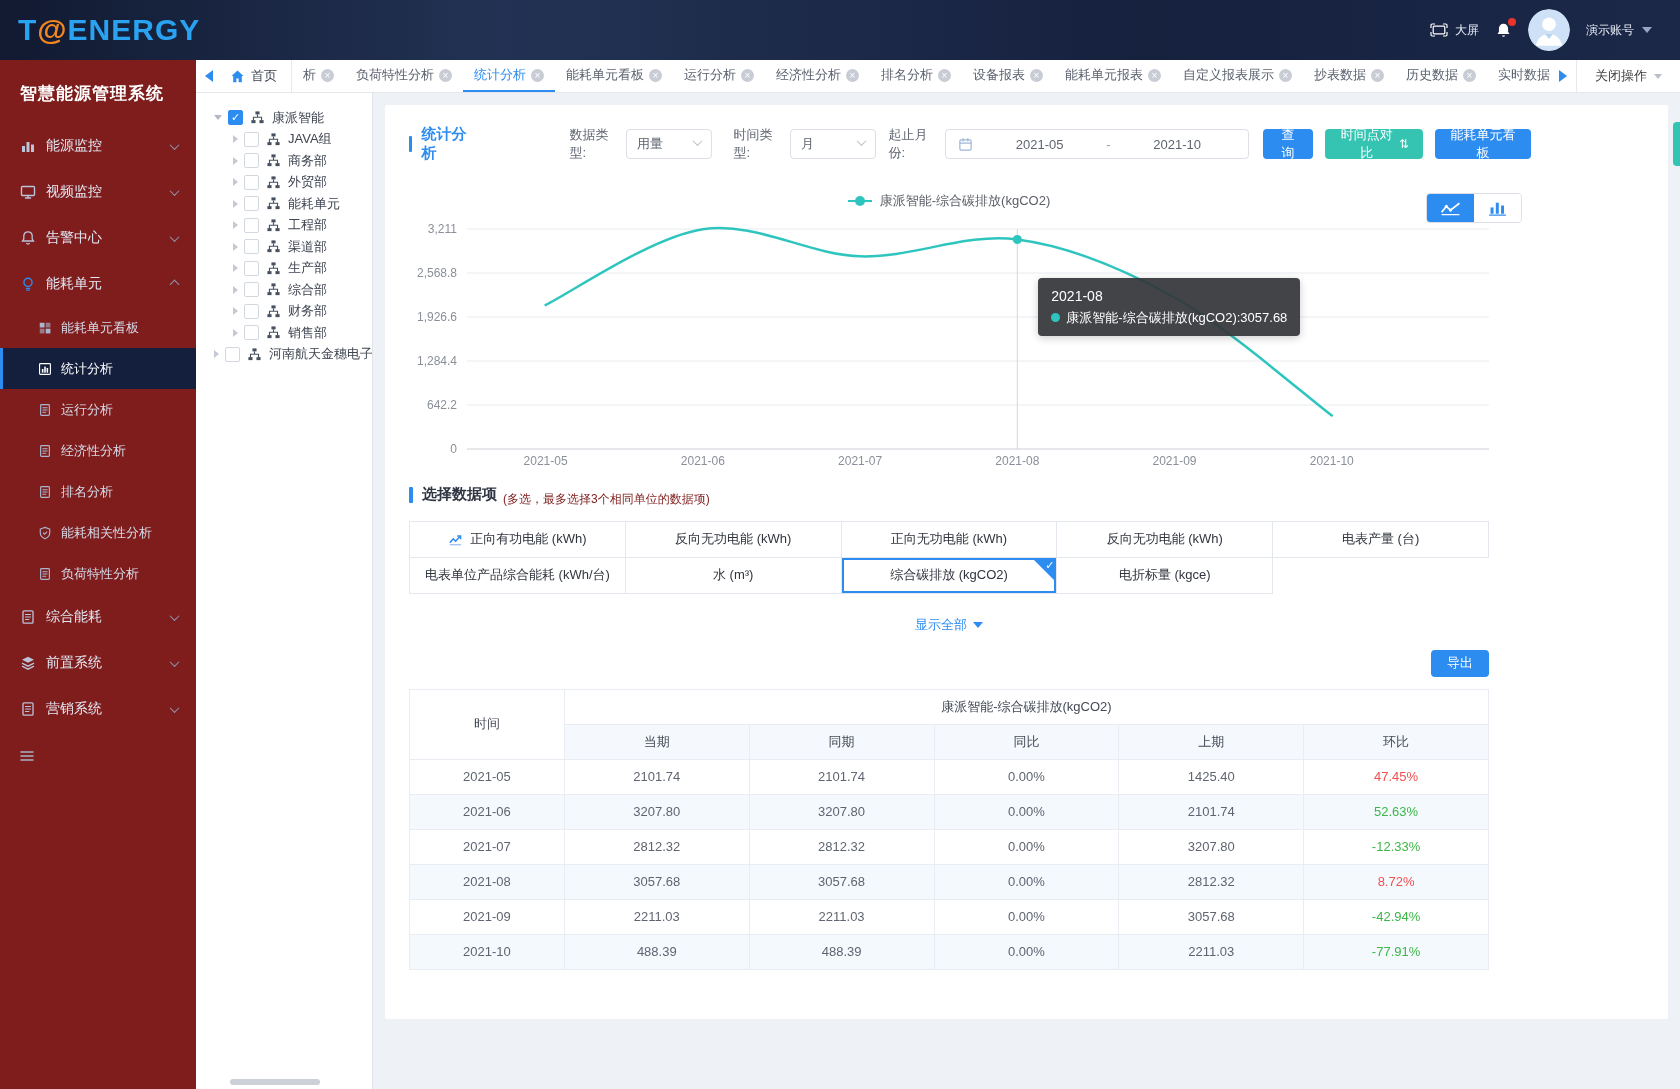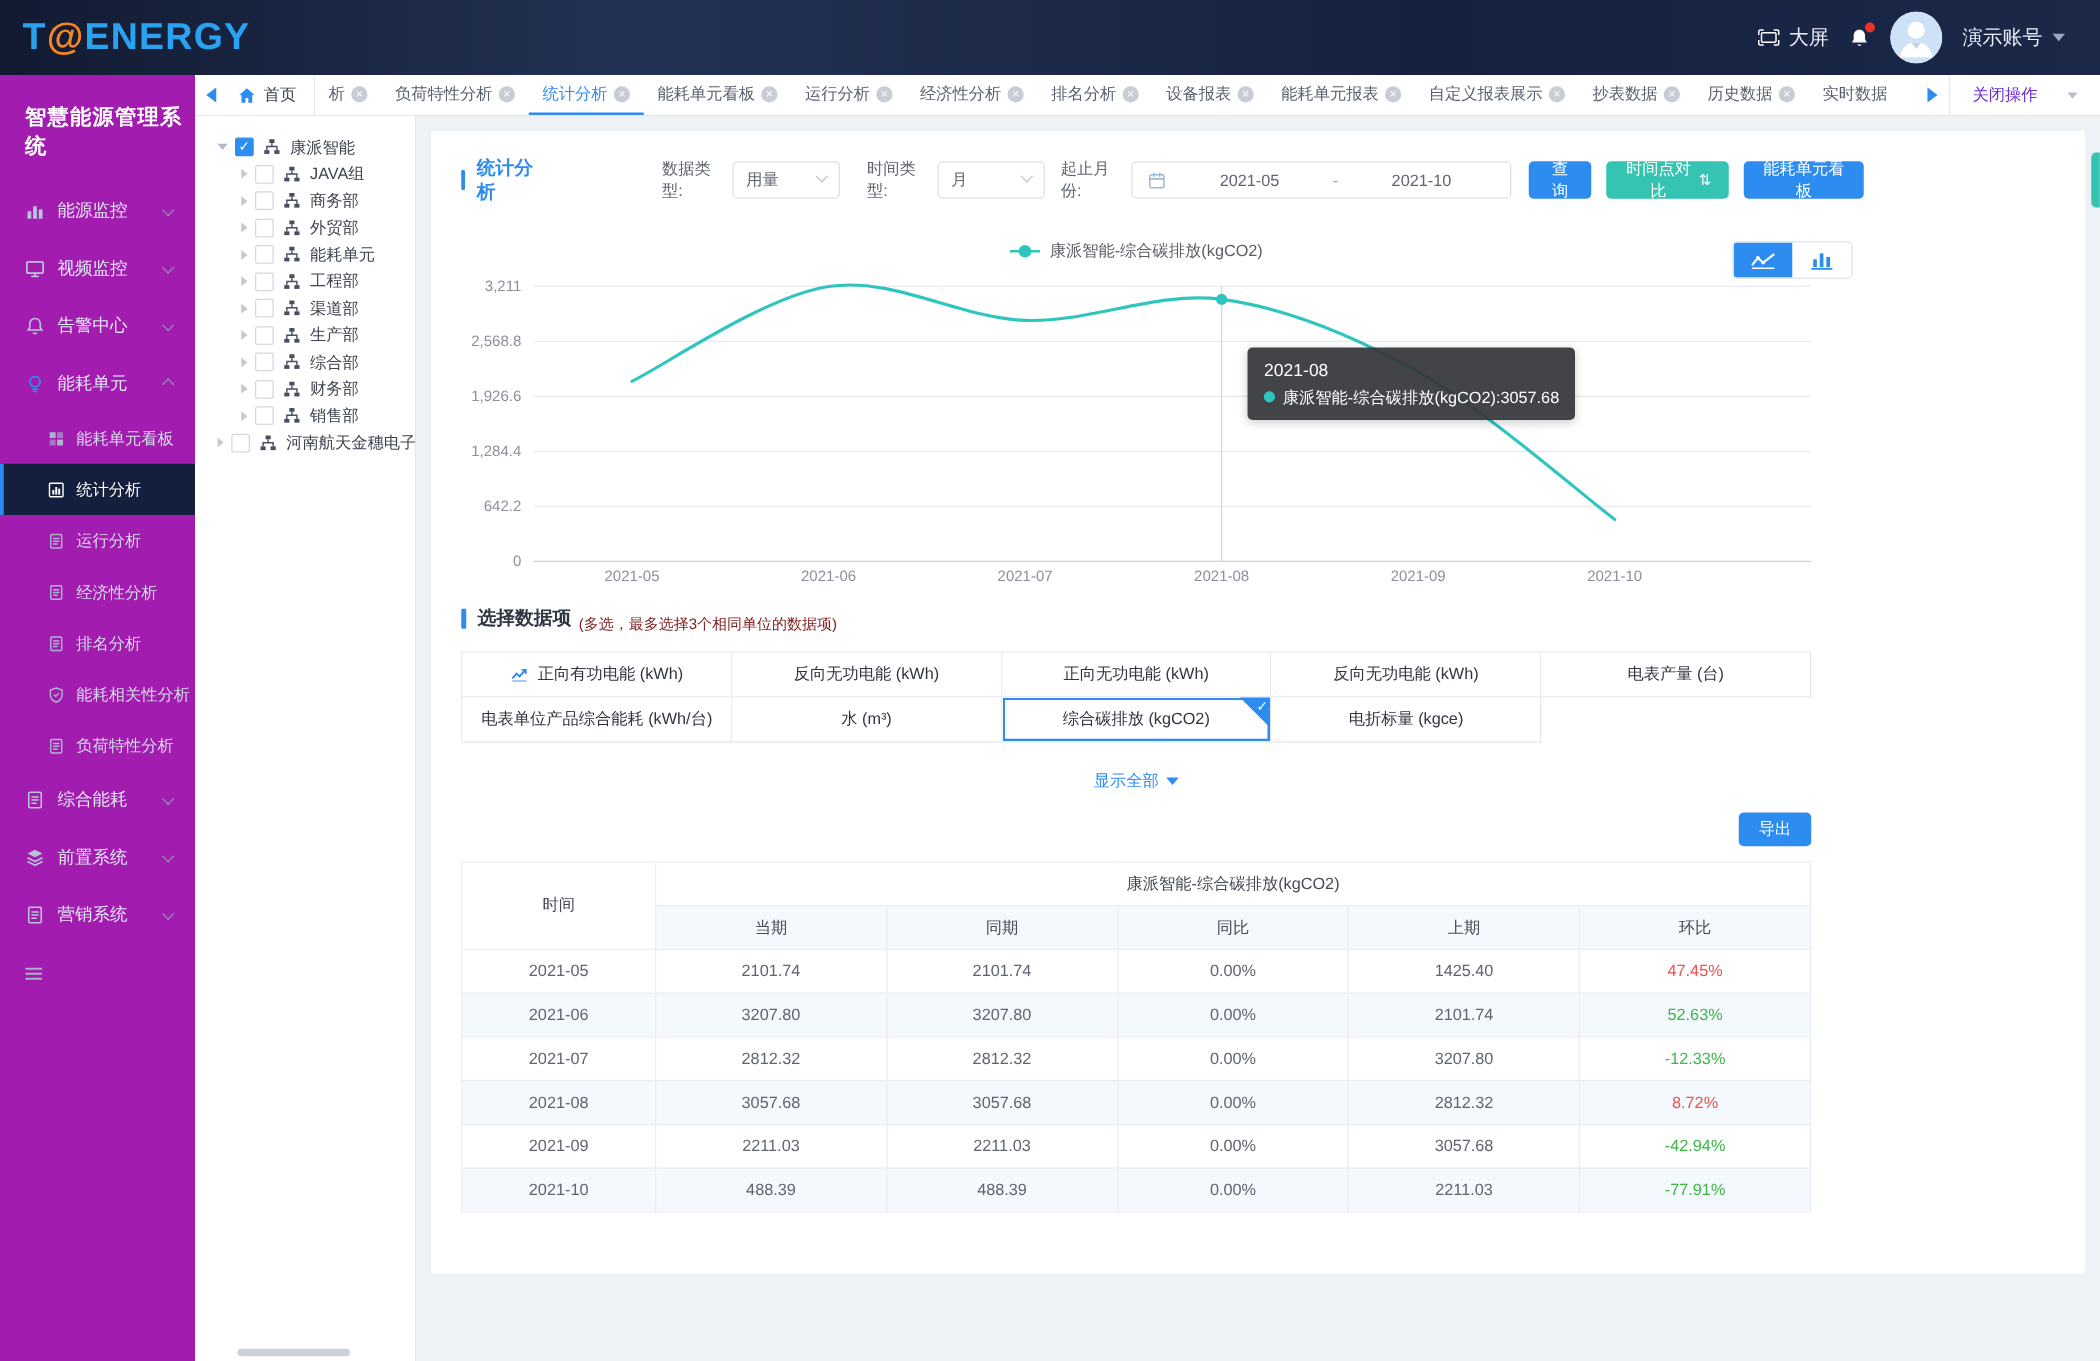--- a/index.html
+++ b/index.html
@@ -4,31 +4,31 @@
 <style>
   * { margin:0; padding:0; box-sizing:border-box; }
   html,body { width:1680px; height:1089px; overflow:hidden;
     font-family:"Liberation Sans","DejaVu Sans",sans-serif; background:#eef1f6; }
 
   
   .topbar { height:60px; display:flex; align-items:center; justify-content:space-between;
     background:linear-gradient(90deg,#111a31 0%,#233254 30%,#16213e 68%,#1b2848 100%); padding:0 28px 0 18px; }
   .logo { font-size:30px; font-weight:800; letter-spacing:1px; color:#2aa2f2; }
   .logo .at { color:#f5871e; }
-  .top-right { display:flex; align-items:center; gap:16px; color:#e8edf8; font-size:16px; }
+  .top-right { display:flex; align-items:center; gap:16px; color:#e8edf8; font-size:12px; }
   .big-screen { display:flex; align-items:center; gap:7px; cursor:pointer; }
   .bell-wrap { position:relative; cursor:pointer; }
   .red-dot { position:absolute; top:-3px; right:-4px; width:8px; height:8px; border-radius:50%; background:#e8342a; }
   .avatar { width:42px; height:42px; border-radius:50%; overflow:hidden; cursor:pointer; }
   .account { display:flex; align-items:center; gap:8px; cursor:pointer; }
   .tri-down { width:0; height:0; border-left:5px solid transparent; border-right:5px solid transparent; border-top:6px solid #9aa6c0; }
 
   
   .app { display:flex; height:1029px; }
-  .sidebar { width:156px; background:#a21caf; color:#dfe5f1; flex-shrink:0; }
+  .sidebar { width:196px; background:#7f1d1d; color:#dfe5f1; flex-shrink:0; }
   .right-col { flex:1; display:flex; flex-direction:column; min-width:0; }
   .tabbar { height:33px; background:#fff; border-bottom:1px solid #e3e6eb; display:flex; align-items:center; }
   .body-row { flex:1; display:flex; min-height:0; }
   .tree-panel { width:177px; background:#fff; border-right:1px solid #e0e3e8; flex-shrink:0; position:relative;
     padding-top:14px; overflow:hidden; }
   .main { flex:1; background:#eef1f6; min-width:0; }
   .card { margin:12px; background:#fff; border-radius:2px; height:914px; padding:20px 0 0 24px; position:relative; }
 
   
   .sys-title { font-size:17px; font-weight:bold; color:#fff; padding:22px 0 18px 20px; letter-spacing:1px; }
@@ -51,21 +51,21 @@
   .nav-arrow { width:26px; display:flex; justify-content:center; cursor:pointer; flex-shrink:0; }
   .arr-left { width:0; height:0; border-top:6px solid transparent; border-bottom:6px solid transparent; border-right:8px solid #2d8cf0; }
   .arr-right { width:0; height:0; border-top:6px solid transparent; border-bottom:6px solid transparent; border-left:8px solid #2d8cf0; }
   .home-tab { display:flex; align-items:center; gap:6px; padding:0 14px 0 8px; font-size:13px; color:#3c4350; height:100%; cursor:pointer; }
   .home-tab svg { width:15px; height:15px; }
   .tab-sep { width:1px; height:100%; background:#e6e9ee; flex-shrink:0; }
   .tabs { display:flex; height:100%; overflow:hidden; flex:1; }
   .tab { display:flex; align-items:center; gap:5px; padding:0 11px; font-size:13px; color:#5a616e; cursor:pointer; white-space:nowrap; height:100%; border-bottom:2px solid transparent; }
   .tab.active { color:#2d8cf0; border-bottom-color:#2d8cf0; }
   .tab .close { width:13px; height:13px; border-radius:50%; background:#c8ccd4; color:#fff; font-size:10px; line-height:13px; text-align:center; flex-shrink:0; }
-  .close-ops { display:flex; align-items:center; gap:24px; padding:0 18px; font-size:13px; color:#6d28d9; cursor:pointer; flex-shrink:0; }
+  .close-ops { display:flex; align-items:center; gap:7px; padding:0 18px; font-size:13px; color:#404040; cursor:pointer; flex-shrink:0; }
   .close-ops .tri-down { border-top-color:#b9bec8; border-left-width:4px; border-right-width:4px; border-top-width:5px; }
 
   
   .tree-row { display:flex; align-items:center; height:21.5px; font-size:13px; color:#3e4450; white-space:nowrap; cursor:pointer; }
   .tree-row.root { padding-left:18px; }
   .tree-row.child { padding-left:37px; }
   .tcaret { flex-shrink:0; margin-right:6px; }
   .tcaret.exp { width:0; height:0; border-left:4px solid transparent; border-right:4px solid transparent; border-top:5px solid #b3b9c4; }
   .tcaret.col { width:0; height:0; border-top:4px solid transparent; border-bottom:4px solid transparent; border-left:5px solid #c4c9d2; }
   .cbox { width:15px; height:15px; border:1px solid #d3d7de; border-radius:2px; background:#fff; margin-right:7px; flex-shrink:0;

